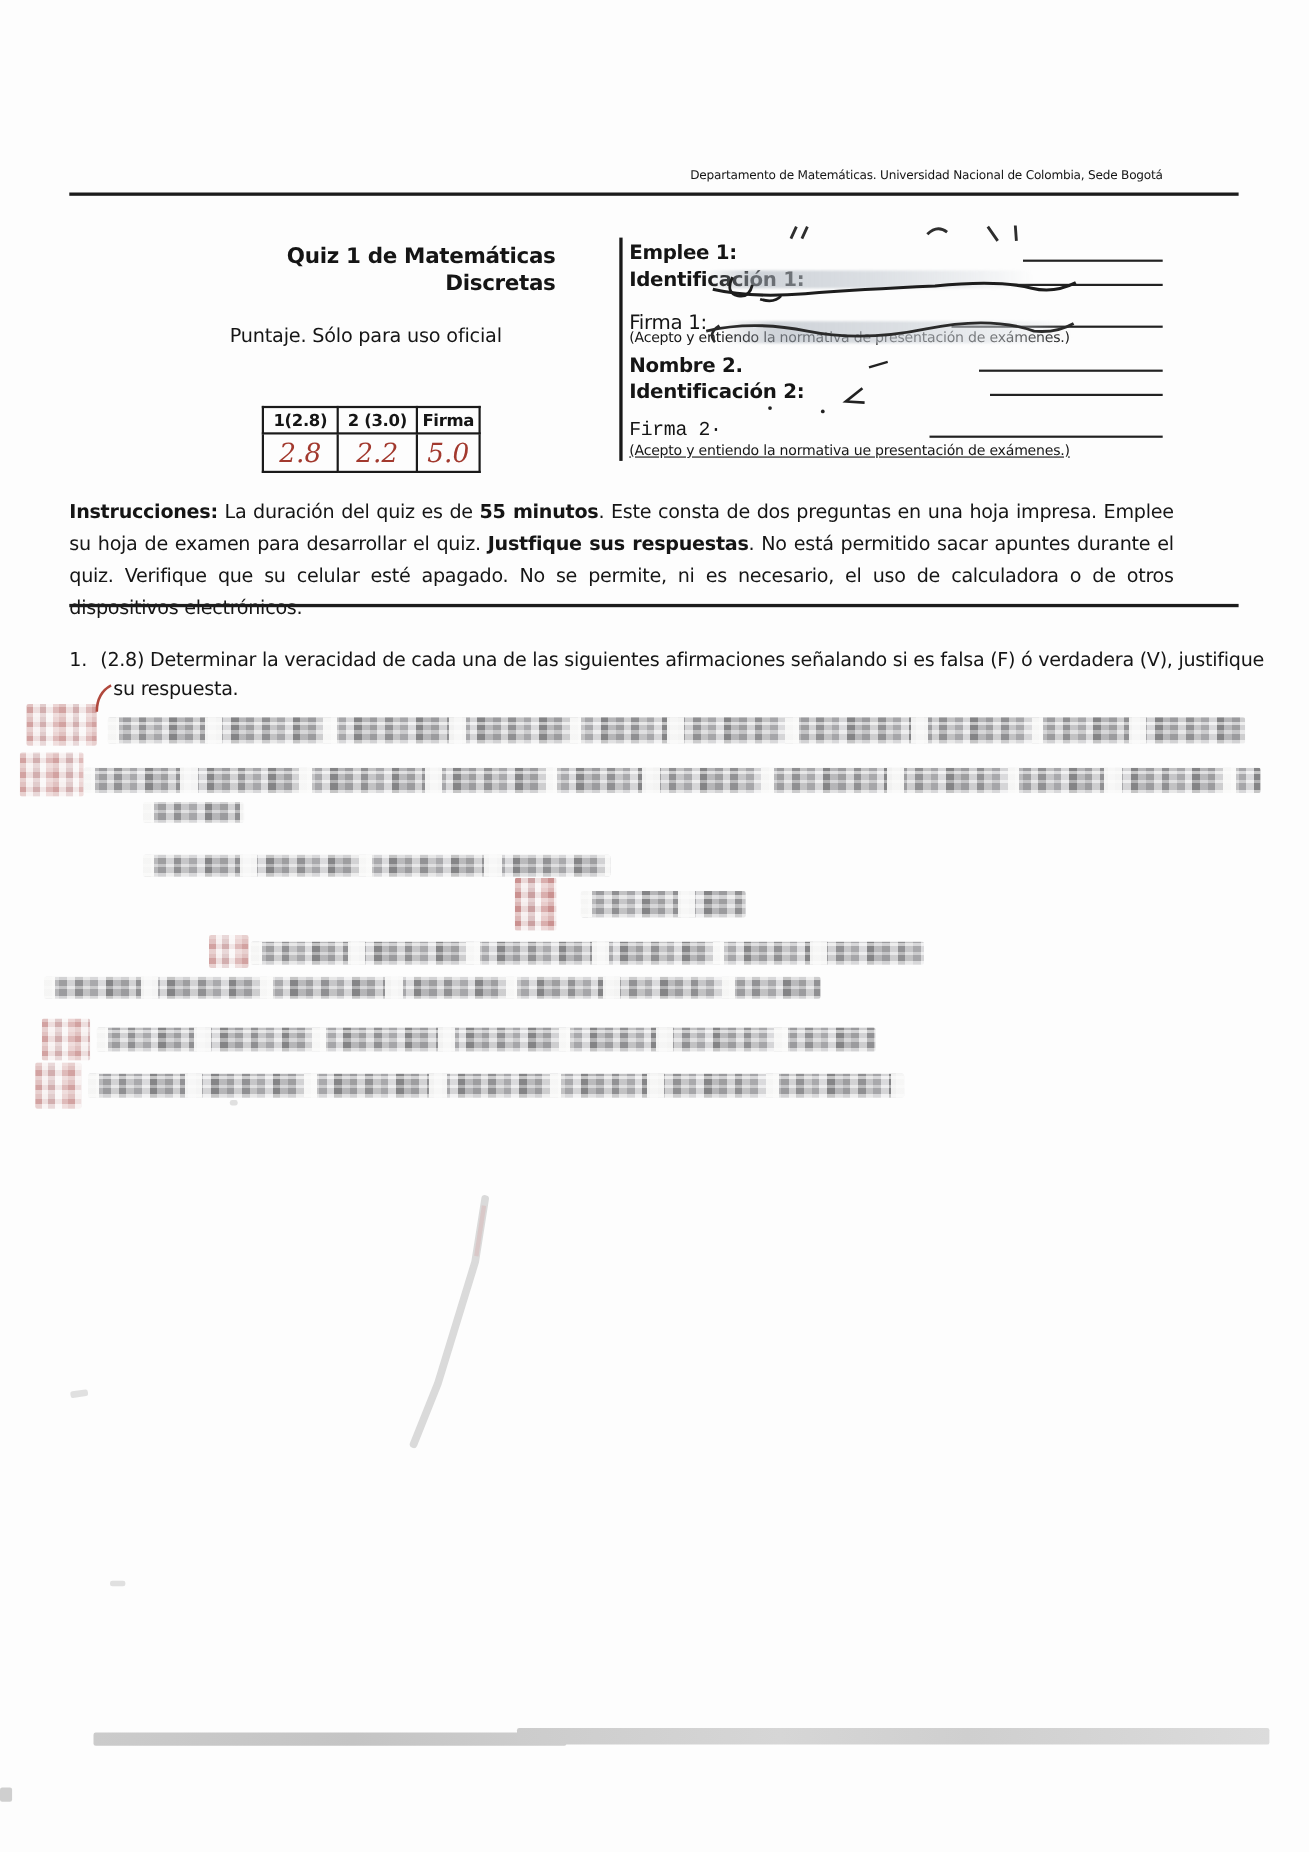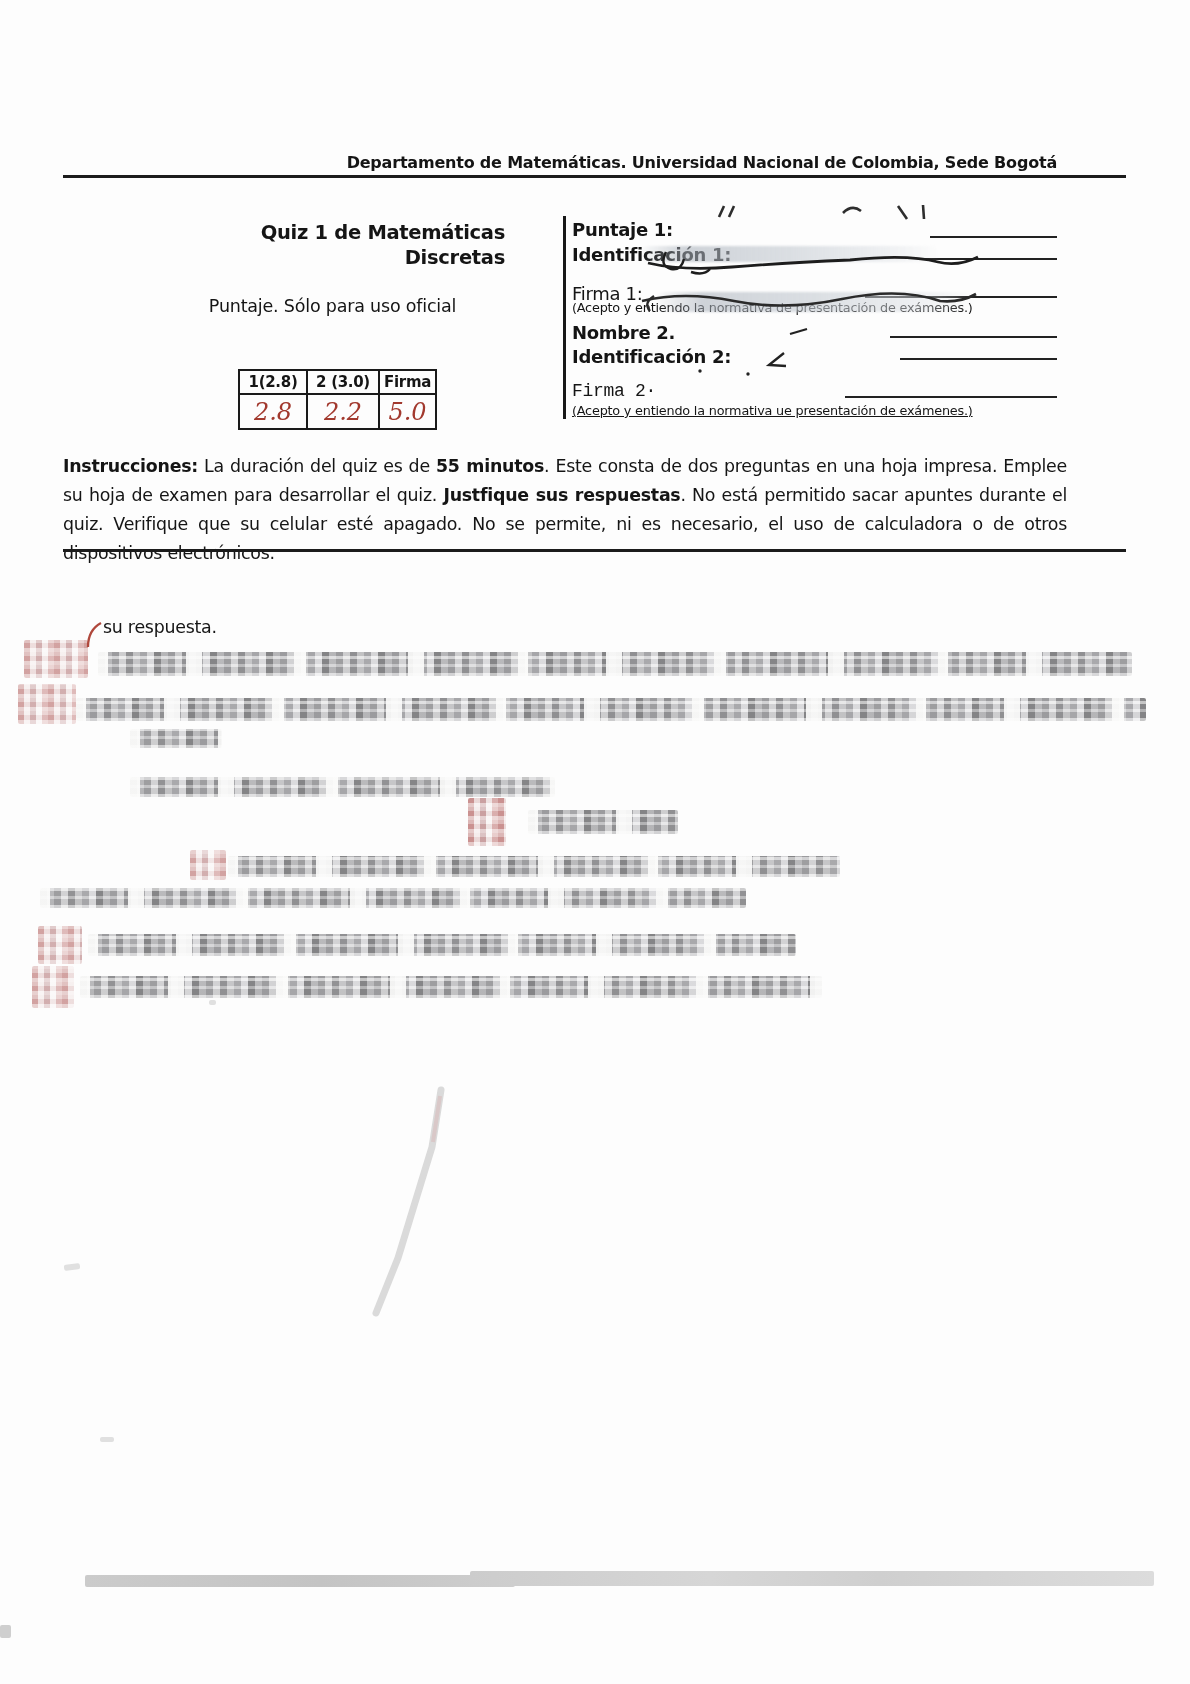--- a/index.html
+++ b/index.html
@@ -6,21 +6,21 @@
   .page{
     position:relative;
     width:1190px;height:1684px;
     background:#fdfdfd;
     font-family:"DejaVu Sans","Liberation Sans",sans-serif;
     color:#151515;
     overflow:hidden;
   }
   .abs{position:absolute;}
   
-  .header-text{top:153px;right:133px;font-size:16px;font-weight:700;letter-spacing:-0.2px;white-space:nowrap;}
+  .header-text{top:153px;right:133px;font-size:11px;font-weight:400;letter-spacing:-0.2px;white-space:nowrap;}
   .rule{background:#1c1c1c;height:3px;}
   .rule-top{left:63px;top:175px;width:1063px;}
   .rule-mid{left:63px;top:549px;width:1063px;height:2.5px;}
   
   .title-block{left:160px;top:220px;width:345px;text-align:right;}
   .quiz-title,.quiz-date{font-weight:700;font-size:19.5px;line-height:25px;letter-spacing:-0.3px;}
   .score-caption{left:160px;top:296px;width:345px;text-align:center;font-size:17.5px;letter-spacing:-0.2px;}
   
   .score-table{left:238px;top:369px;border-collapse:collapse;}
   .score-table td{border:2px solid #1a1a1a;text-align:center;padding:0 4px;}
@@ -91,21 +91,21 @@
     <tr>
       <td class="val" style="color:#a2392e;">2.8</td>
       <td class="val" style="color:#a2392e;">2.2</td>
       <td class="val" style="color:#a2392e;">5.0</td>
     </tr>
   </tbody>
     </table>
 
   <div class="abs vline"></div>
 
-  <div class="abs fld b" style="top:219px;">Puntaje 1:</div>
+  <div class="abs fld b" style="top:219px;">Emplee 1:</div>
   <div class="abs fill-line" style="left:930px;top:236px;width:127px;"></div>
 
   <div class="abs fld b" style="top:244px;">Identificación 1:</div>
   <div class="abs fill-line" style="left:920px;top:258px;width:137px;"></div>
   <div class="abs smudge" style="left:640px;top:246px;width:300px;height:16px;"></div>
 
   <div class="abs fld" style="top:283px;">Firma 1:</div>
   <div class="abs fill-line" style="left:865px;top:296px;width:192px;"></div>
   <div class="abs terms" style="top:300px;">(Acepto y entiendo la normativa de presentación de exámenes.)</div>
   <div class="abs smudge" style="left:655px;top:292px;width:320px;height:20px;"></div>
@@ -117,20 +117,21 @@
   <div class="abs fill-line" style="left:900px;top:358px;width:157px;"></div>
 
   <div class="abs fld" style="top:381px;font-family:Liberation Mono, monospace;">Firma 2·</div>
   <div class="abs fill-line" style="left:845px;top:396px;width:212px;"></div>
   <div class="abs terms" style="top:403px;text-decoration:underline;">(Acepto y entiendo la normativa ue presentación de exámenes.)</div>
 
   <p class="abs instructions" style="margin:0;"><span class="bold">Instrucciones:</span><span> La duración del quiz es de </span><span class="bold">55 minutos</span><span>. Este consta de dos preguntas en una hoja impresa. Emplee su hoja de examen para desarrollar el quiz. </span><span class="bold">Justfique sus respuestas</span><span>. No está permitido sacar apuntes durante el quiz. Verifique que su celular esté apagado. No se permite, ni es necesario, el uso de calculadora o de otros dispositivos electrónicos.</span></p>
 
   <div class="abs rule rule-mid"></div>
 
+  <div class="abs q1-line1"><span class="q1-num">1.</span><span>(2.8) Determinar la veracidad de cada una de las siguientes afirmaciones señalando si es falsa (F) ó verdadera (V), justifique</span></div>
   <div class="abs q1-line2">su respuesta.</div>
 
   <div class="blur-row" style="left:98px;top:652px;width:1034px;height:24px;"></div>
   <div class="blur-row" style="left:76px;top:698px;width:1070px;height:23px;"></div>
   <div class="blur-row" style="left:130px;top:729px;width:92px;height:19px;"></div>
   <div class="blur-row" style="left:130px;top:777px;width:425px;height:20px;"></div>
   <div class="blur-row" style="left:528px;top:810px;width:150px;height:24px;"></div>
   <div class="blur-row" style="left:228px;top:856px;width:612px;height:21px;"></div>
   <div class="blur-row" style="left:40px;top:888px;width:706px;height:20px;"></div>
   <div class="blur-row" style="left:88px;top:934px;width:708px;height:22px;"></div>

